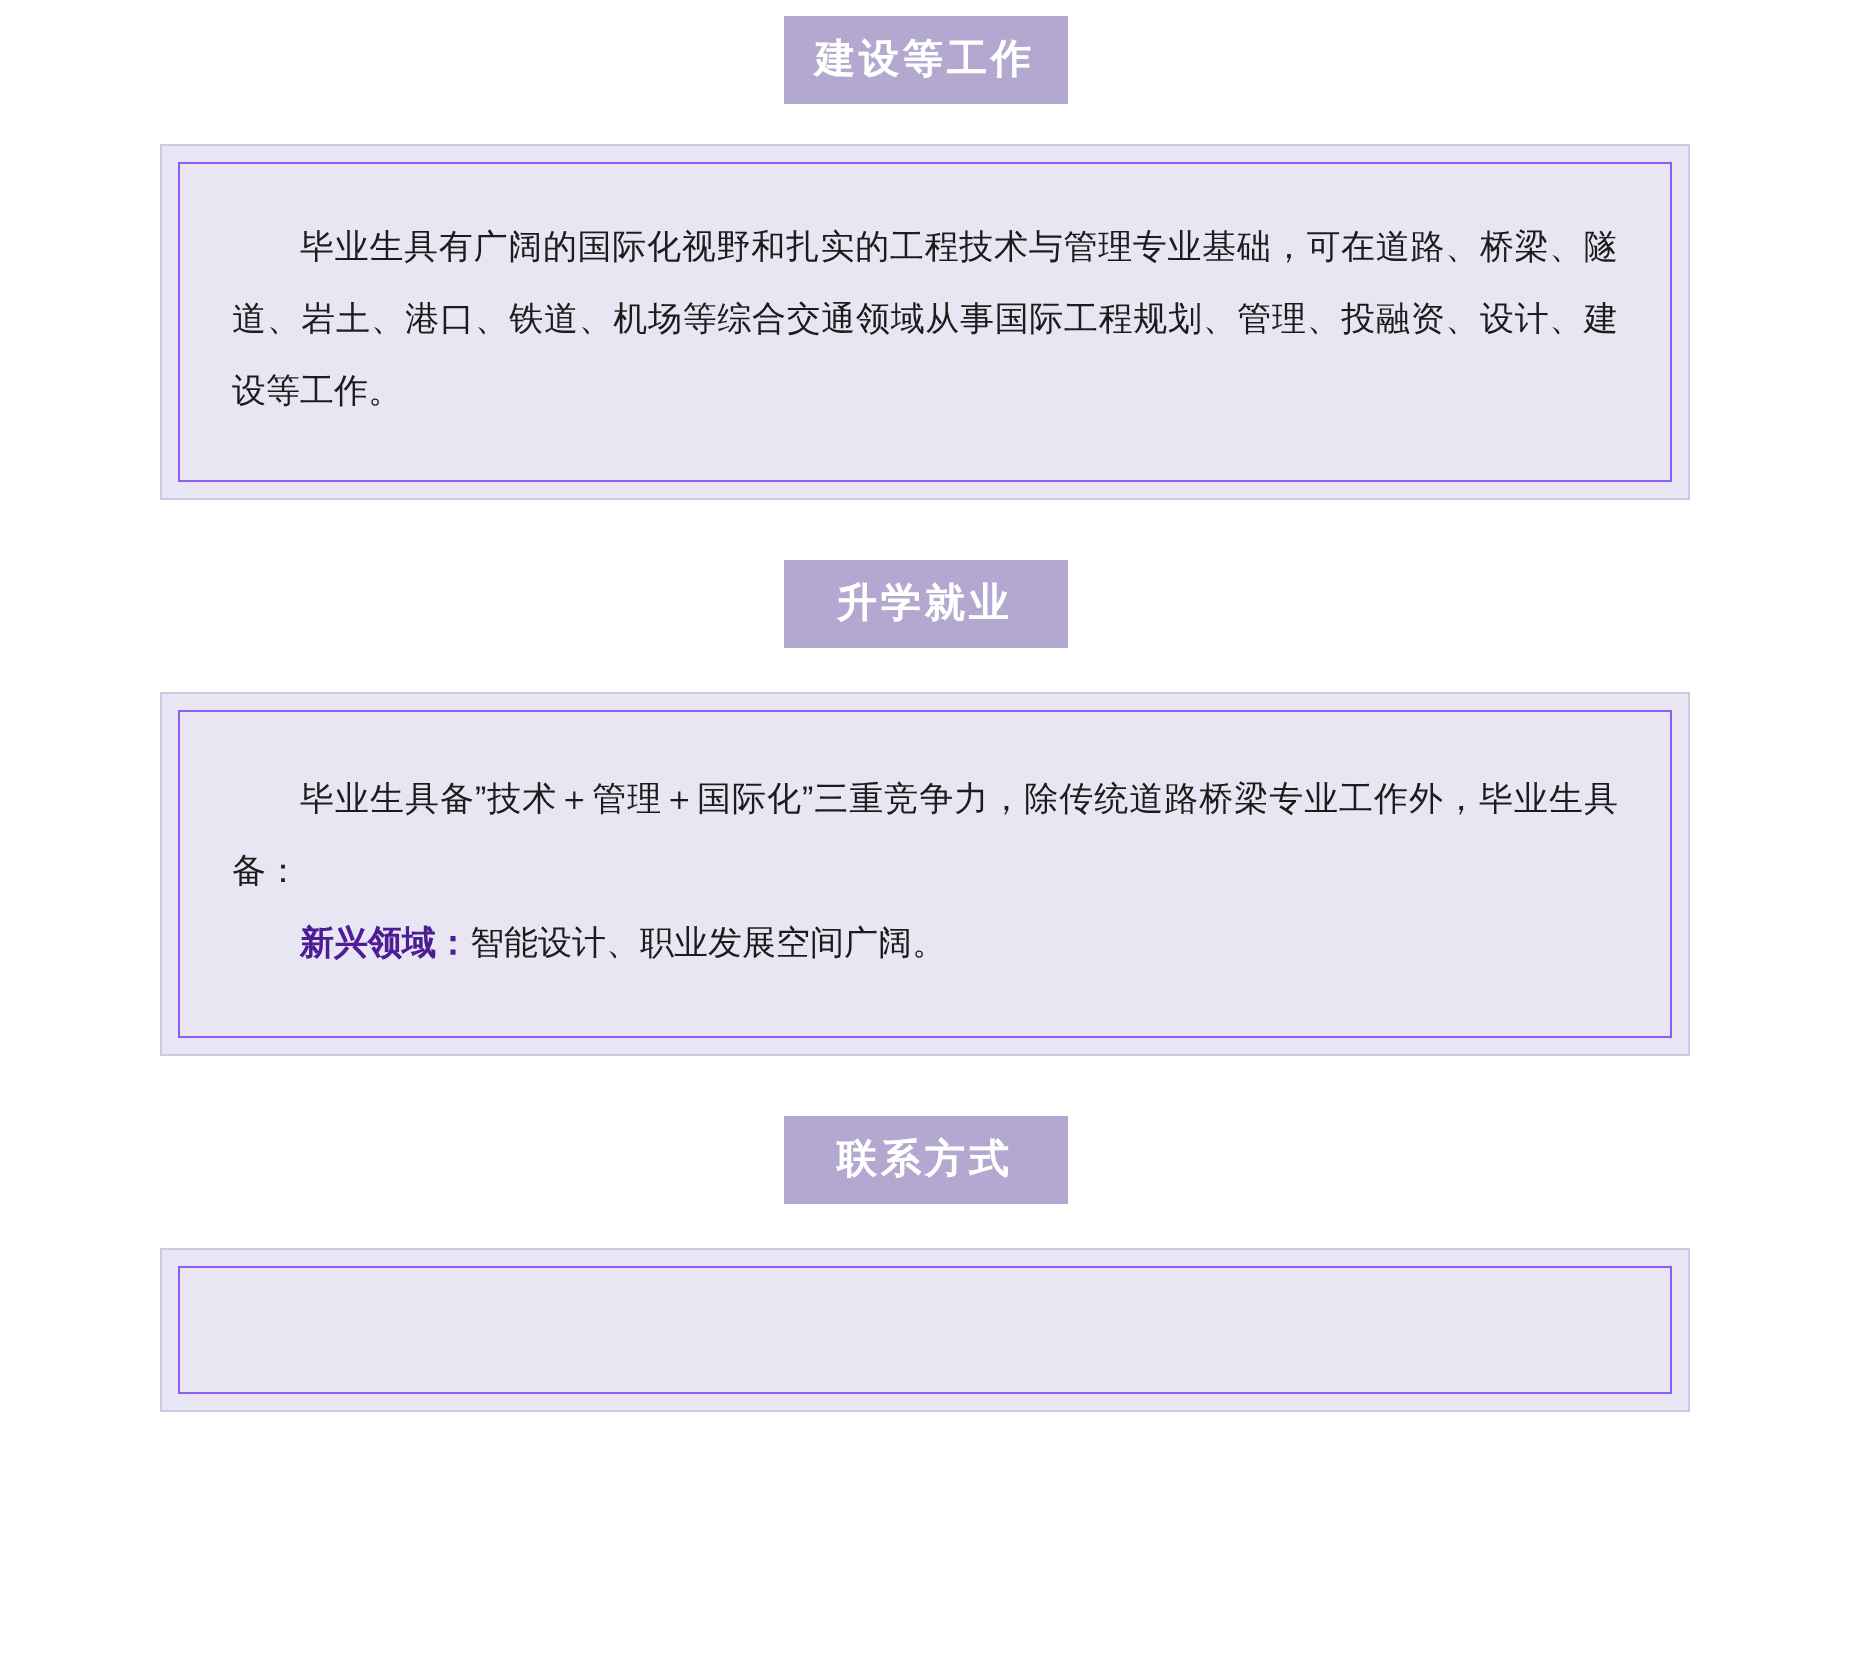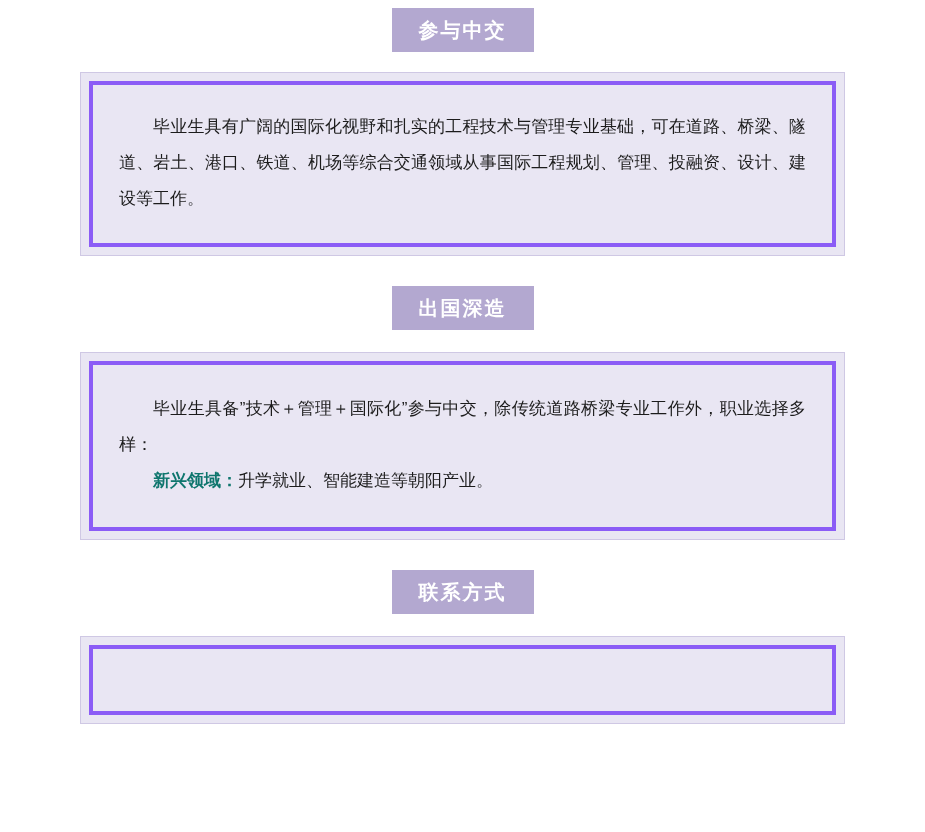--- a/index.html
+++ b/index.html
@@ -42,21 +42,21 @@
 
   
   .card {
     margin: 20px 80px 0 80px;
     background: #e9e6f3;
     border: 1px solid #cfc8e4;
     box-sizing: border-box;
     padding: 8px;
   }
   .card-inner {
-    border: 4px solid #8b5cf6;
+    border: 1px solid #8b5cf6;
     box-sizing: border-box;
     padding: 22px 26px 22px 26px;
   }
   .card-1 .card-inner { padding: 24px 26px 26px 26px; }
   .card-2 { margin-top: 22px; }
   .card-2 .card-inner { padding: 26px 26px 28px 26px; }
   .card-3 { margin-top: 22px; }
   .card-3 .card-inner { padding: 28px 26px 34px 26px; }
 
   p.para {
@@ -64,52 +64,52 @@
     font-size: 17px;
     line-height: 36px;
     color: #1c1c1c;
     text-align: justify;
     text-justify: inter-ideograph;
   }
   p.para + p.para { margin-top: 0; }
   .indent { text-indent: 2em; }
   .lbl {
     font-weight: bold;
-    color: #0f766e;
+    color: #4c1d95;
   }
   .sub-line {
     padding-left: 2em;
     text-indent: 0;
   }
 </style>
 </head>
 <body>
 
 <div class="page">
 
   <div class="heading-wrap heading-1">
-    <div class="heading-pill">参与中交</div>
+    <div class="heading-pill">建设等工作</div>
   </div>
 
   <div class="card card-1">
     <div class="card-inner">
       <p class="para indent">毕业生具有广阔的国际化视野和扎实的工程技术与管理专业基础，可在道路、桥梁、隧道、岩土、港口、铁道、机场等综合交通领域从事国际工程规划、管理、投融资、设计、建设等工作。</p>
     </div>
   </div>
 
   <div class="heading-wrap heading-2">
-    <div class="heading-pill">出国深造</div>
+    <div class="heading-pill">升学就业</div>
   </div>
 
   <div class="card card-2">
     <div class="card-inner">
-      <p class="para indent">毕业生具备”技术＋管理＋国际化”参与中交，除传统道路桥梁专业工作外，职业选择多样：</p>
+      <p class="para indent">毕业生具备”技术＋管理＋国际化”三重竞争力，除传统道路桥梁专业工作外，毕业生具备：</p>
 
       <p class="para sub-line">
-        <span class="lbl">新兴领域：</span><span>升学就业、智能建造等朝阳产业。</span>
+        <span class="lbl">新兴领域：</span><span>智能设计、职业发展空间广阔。</span>
       </p>
 
 
 
     </div>
   </div>
 
   <div class="heading-wrap heading-3">
     <div class="heading-pill">联系方式</div>
   </div>

